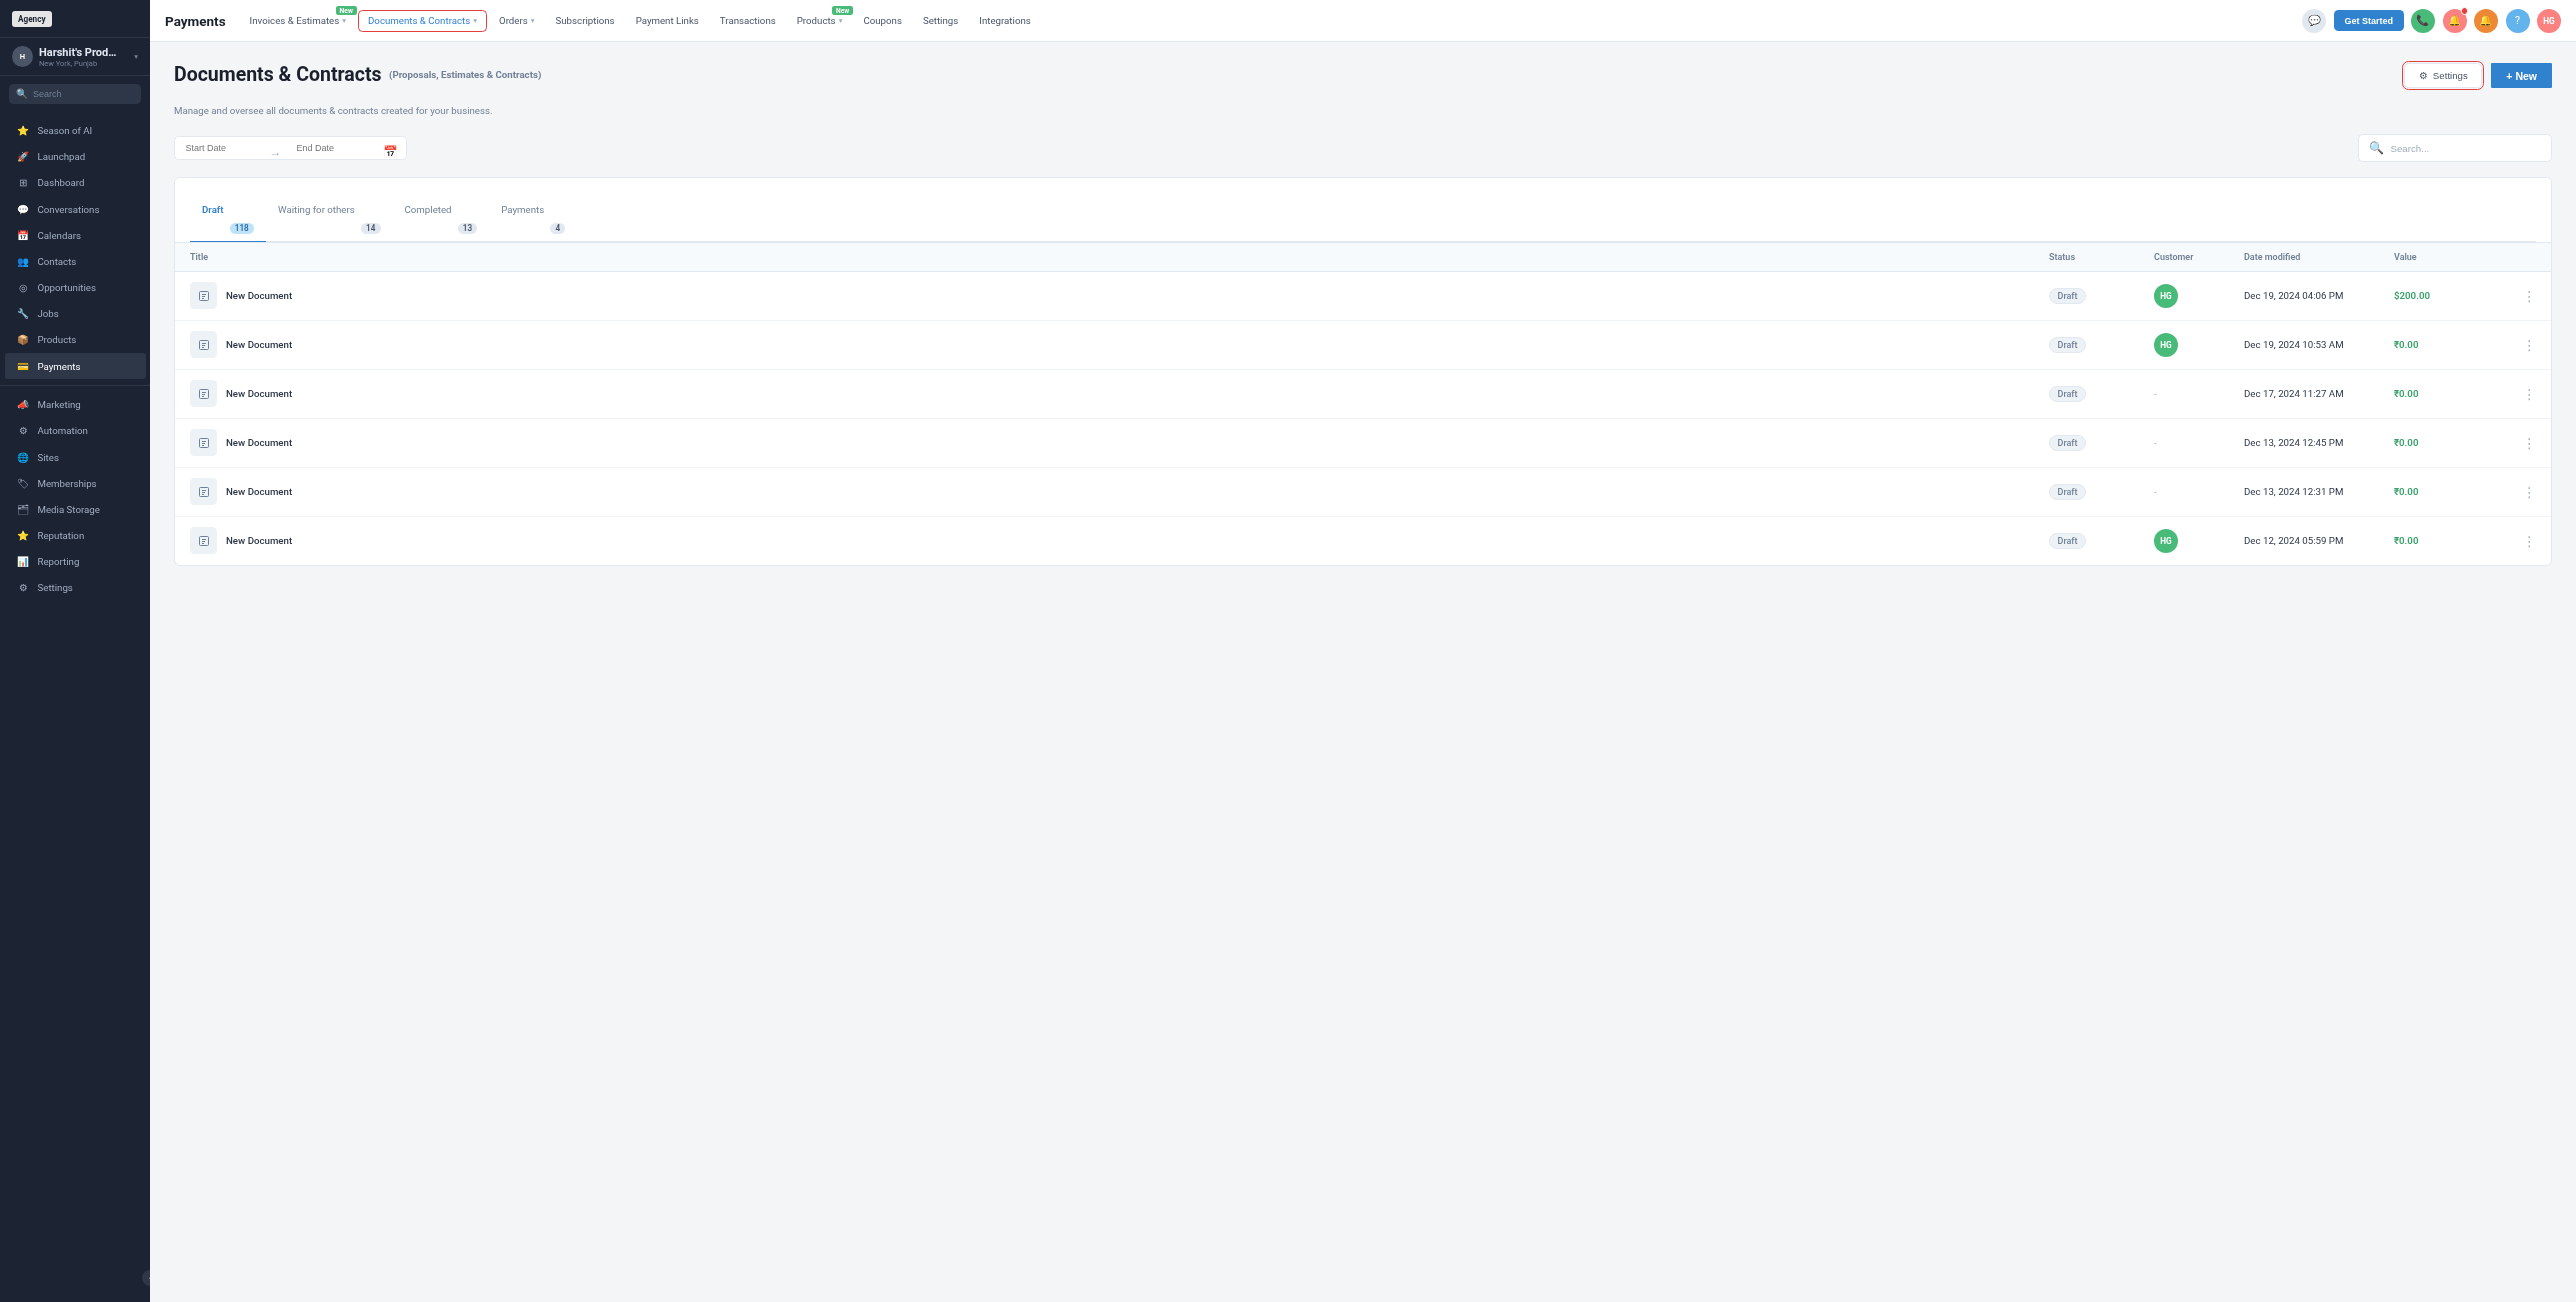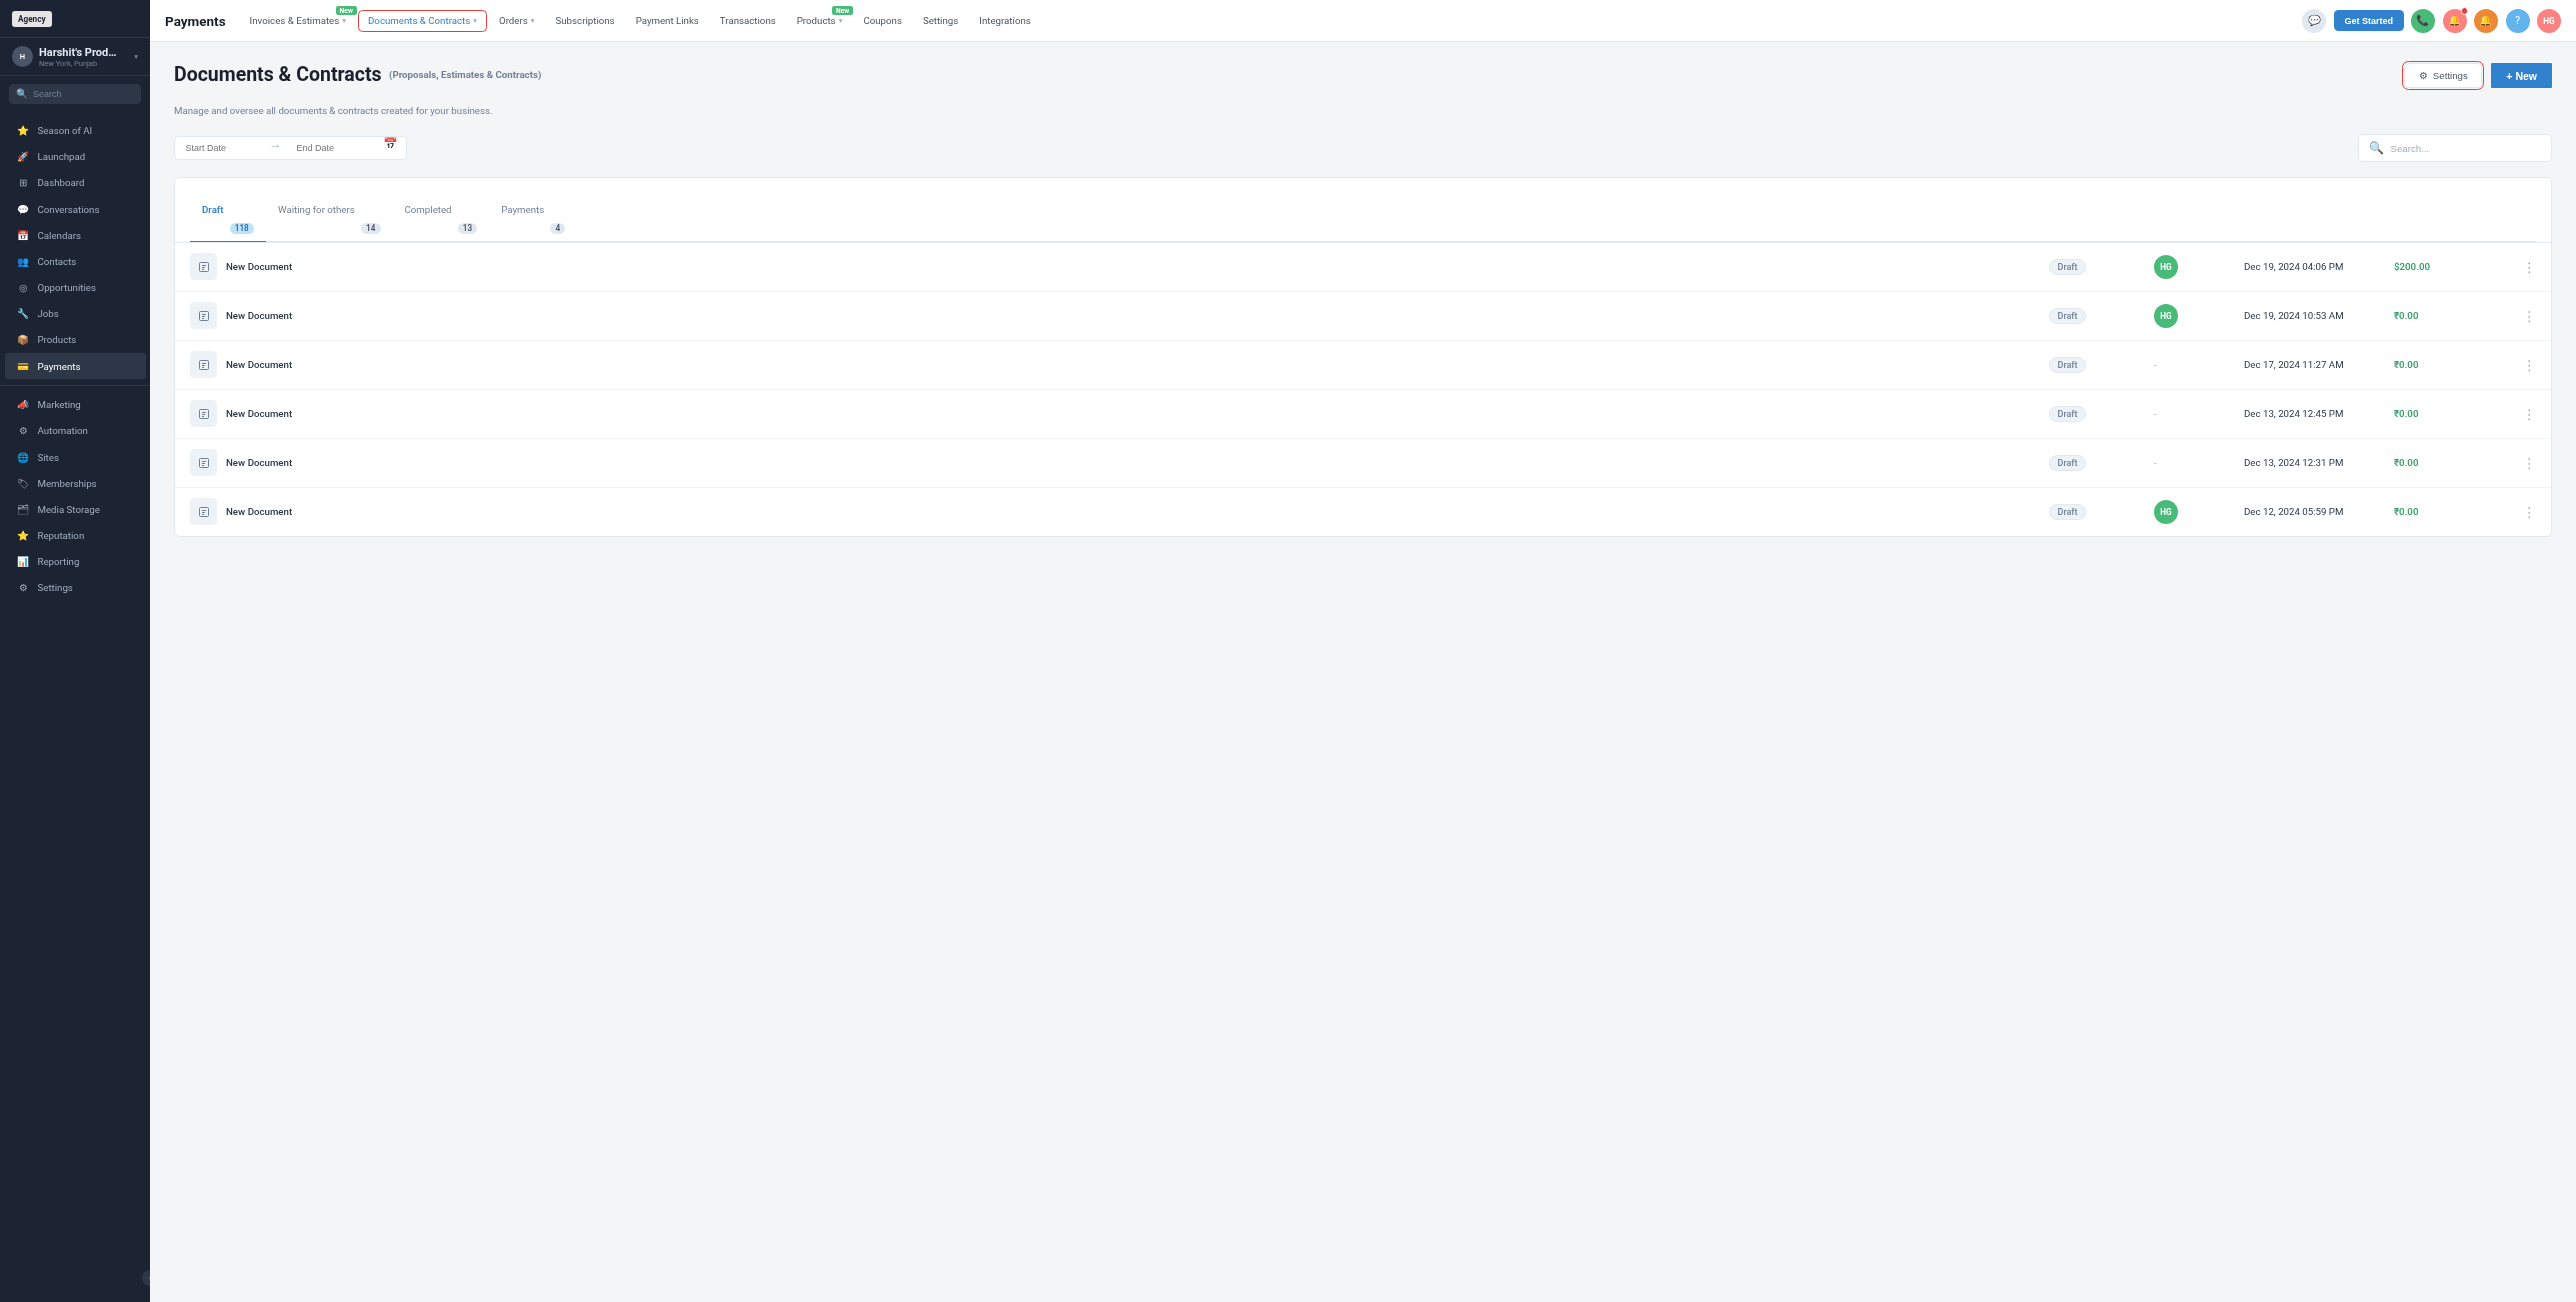--- a/index.html
+++ b/index.html
@@ -230,21 +230,21 @@
     
     .date-filter {
       display: flex;
       align-items: center;
       gap: 0;
       margin-bottom: 15px;
       justify-content: space-between;
     }
     .date-range {
       display: flex;
-      align-items: flex-start;
+      align-items: flex-end;
       border: 1.1px solid #e2e8f0;
       border-radius: 4.5px;
       background: white;
       overflow: hidden;
     }
     .date-input {
       padding: 6px 10.5px;
       font-size: 9px;
       color: #718096;
       border: none;
@@ -586,20 +586,28 @@
             <span>Completed</span>
             <span class="tab-badge">13</span>
           </div>
           <div class="tab">
             <span>Payments</span>
             <span class="tab-badge">4</span>
           </div>
         </div>
       </div>
 
+      <div class="table-header">
+        <span>Title</span>
+        <span>Status</span>
+        <span>Customer</span>
+        <span>Date modified</span>
+        <span>Value</span>
+        <span></span>
+      </div>
 
       <div id="table-body">
           <div class="table-row">
     <div class="row-title">
       <div class="doc-icon">
         <svg width="12" height="12" viewBox="0 0 24 24" fill="none" stroke="#718096" stroke-width="2">
           <rect x="3" y="3" width="18" height="18" rx="2"></rect>
           <line x1="8" y1="9" x2="16" y2="9"></line>
           <line x1="8" y1="13" x2="14" y2="13"></line>
           <line x1="8" y1="17" x2="12" y2="17"></line>

